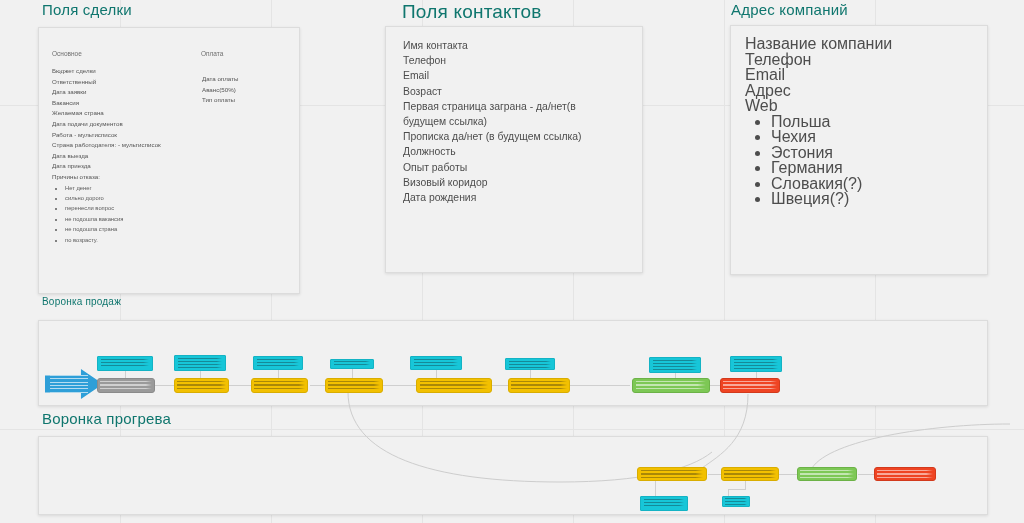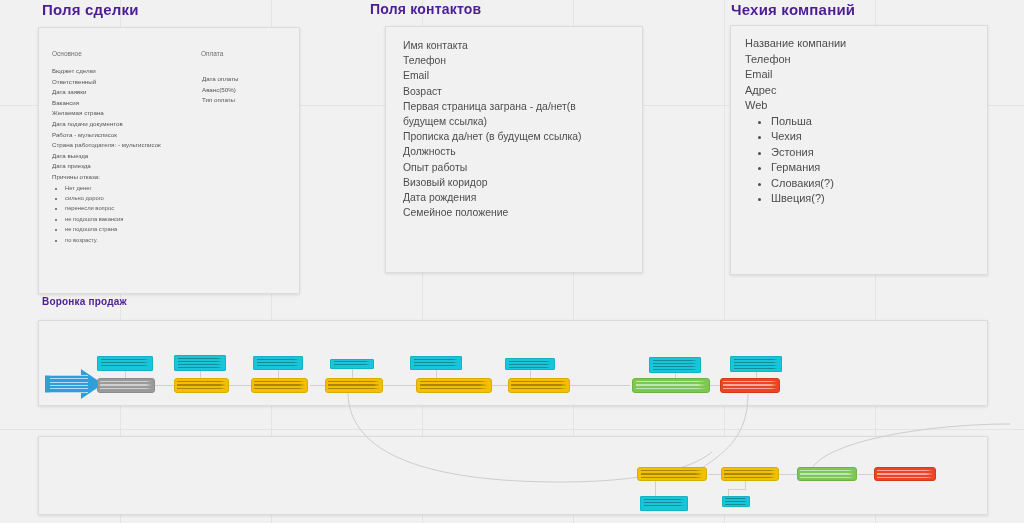--- a/index.html
+++ b/index.html
@@ -11,21 +11,21 @@
   }
   #canvas{position:relative;width:1024px;height:523px;overflow:hidden;background:#f1f1f1;}
 
   
   .grid-v,.grid-h{position:absolute;background:#e4e4e4;}
   .grid-v{width:1px;top:0;height:523px;}
   .grid-h{height:1px;left:0;width:1024px;}
 
   
   .sec-title{
-    position:absolute;color:#4c1d95;font-weight:700;
+    position:absolute;color:#0f766e;font-weight:400;
     letter-spacing:.2px;white-space:nowrap;text-align:right;
   }
 
   
   .card{
     position:absolute;background:#f1f1f1;border:1px solid #dcdcdc;
     box-shadow:0 1px 3px rgba(0,0,0,.10);
     box-sizing:border-box;
   }
 
@@ -42,21 +42,21 @@
   #card-deal ul.bul li{font-size:5.8px;line-height:10.4px;color:#5a5a5a;}
 
   
   #card-contacts{left:385px;top:26px;width:258px;height:247px;}
   #card-contacts .lst{position:absolute;left:17px;top:11px;width:200px;
     color:#4d4d4d;font-size:10.4px;line-height:15.2px;}
 
   
   #card-companies{left:730px;top:25px;width:258px;height:250px;}
   #card-companies .lst{position:absolute;left:14px;top:10px;width:220px;
-    color:#4d4d4d;font-size:11px;line-height:15.5px;}
+    color:#4d4d4d;font-size:16px;line-height:15.5px;}
   #card-companies ul.bul{padding-left:26px;}
 
   
   #frame-sales{left:38px;top:320px;width:950px;height:86px;}
   #frame-warm{left:38px;top:436px;width:950px;height:79px;}
 
   
   .node{
     position:absolute;box-sizing:border-box;border-radius:3px;
     display:flex;align-items:center;justify-content:center;
@@ -118,23 +118,24 @@
   <div class="grid-v" style="left:120px"></div>
   <div class="grid-v" style="left:271px"></div>
   <div class="grid-v" style="left:422px"></div>
   <div class="grid-v" style="left:573px"></div>
   <div class="grid-v" style="left:724px"></div>
   <div class="grid-v" style="left:875px"></div>
   <div class="grid-h" style="top:105px"></div>
   <div class="grid-h" style="top:429px"></div>
 
   <div class="sec-title" style="left:42px;top:1px;font-size:15px">Поля сделки</div>
-  <div class="sec-title" style="left:370px;top:1px;font-size:14px">Поля контактов</div>
-  <div class="sec-title" style="left:731px;top:1px;font-size:15px">Чехия компаний</div>
+  <div class="sec-title" style="left:402px;top:1px;font-size:19px">Поля контактов</div>
+  <div class="sec-title" style="left:731px;top:1px;font-size:15px">Адрес компаний</div>
   <div class="sec-title" style="left:42px;top:296px;font-size:10px">Воронка продаж</div>
+  <div class="sec-title" style="left:42px;top:410px;font-size:15px">Воронка прогрева</div>
 
   <div class="card fieldlist" id="card-deal">
     <div class="colhead" style="left:13px;top:22px">Основное</div>
     <div class="colhead" style="left:162px;top:22px">Оплата</div>
 
     <div class="lst" style="left:13px;top:38px;width:150px">
       <div class="row">Бюджет сделки</div>
       <div class="row">Ответственный</div>
       <div class="row">Дата заявки</div>
       <div class="row">Вакансия</div>
@@ -167,21 +168,20 @@
       <div class="row">Имя контакта</div>
       <div class="row">Телефон</div>
       <div class="row">Email</div>
       <div class="row">Возраст</div>
       <div class="row">Первая страница заграна - да/нет(в будущем ссылка)</div>
       <div class="row">Прописка да/нет (в будущем ссылка)</div>
       <div class="row">Должность</div>
       <div class="row">Опыт работы</div>
       <div class="row">Визовый коридор</div>
       <div class="row">Дата рождения</div>
-      <div class="row">Семейное положение</div>
     </div>
   </div>
 
   <div class="card fieldlist" id="card-companies">
     <div class="lst">
       <div class="row">Название компании</div>
       <div class="row">Телефон</div>
       <div class="row">Email</div>
       <div class="row">Адрес</div>
       <div class="row">Web</div>

